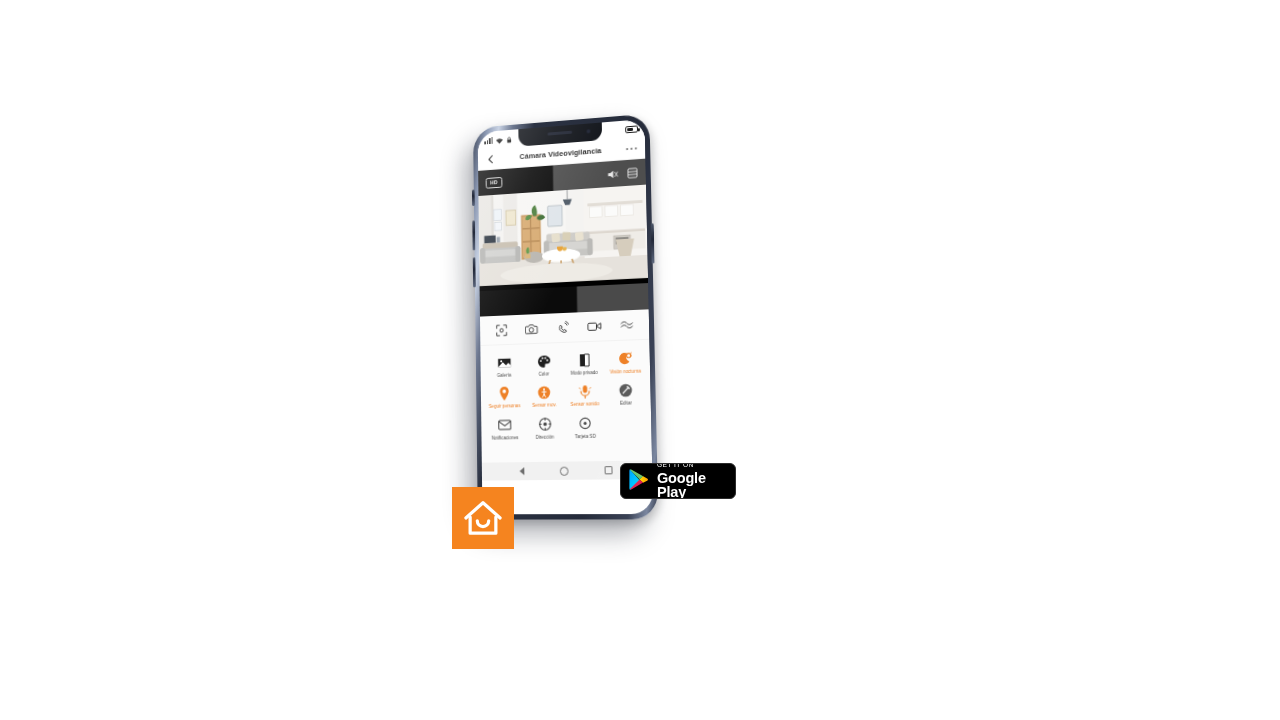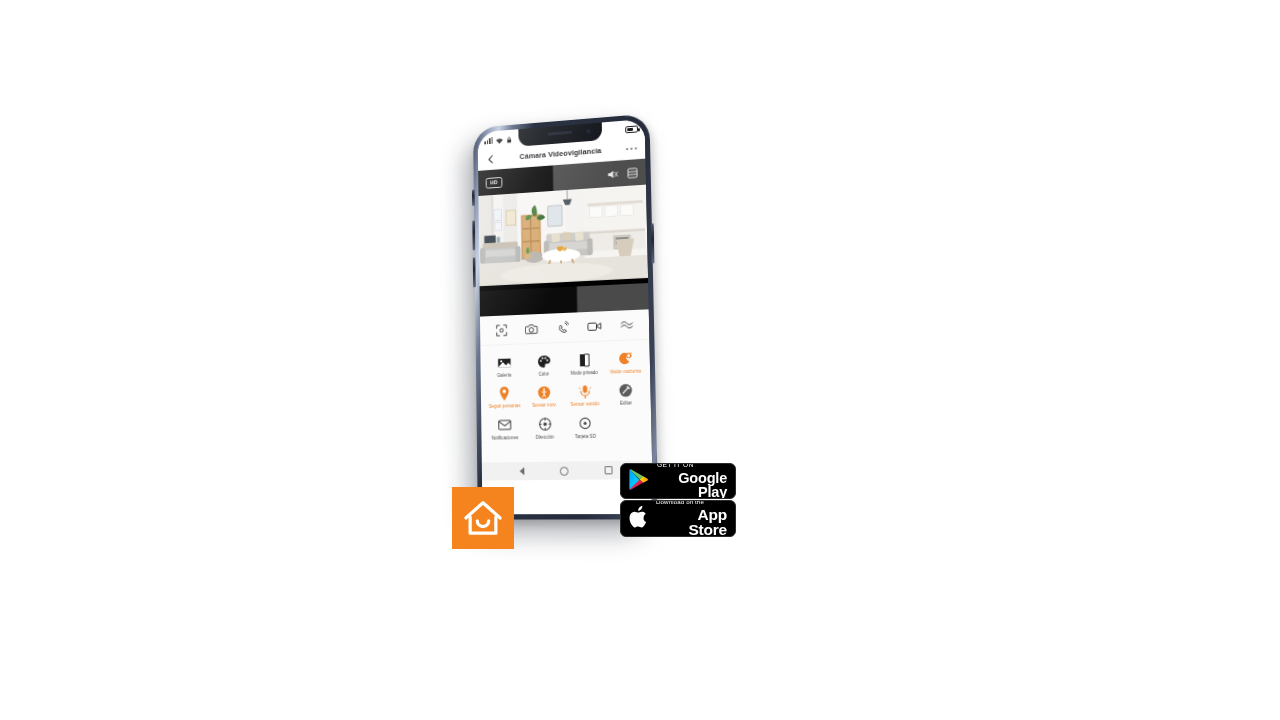--- a/index.html
+++ b/index.html
@@ -202,21 +202,21 @@
     position:absolute; z-index:61;
     border-radius:6px; background:#000;
     border:1px solid #2b2b2b;
     display:flex; align-items:center;
     color:#fff; overflow:hidden;
   }
   #badge-google{ left:620px; top:463px; width:116px; height:36px; padding: 0 8px; gap:7px;}
   #badge-apple { left:620px; top:500px; width:116px; height:37px; padding: 0 8px; gap:7px;}
   .badge .btxt{ display:flex; flex-direction:column; justify-content:center; line-height:1;}
   .badge .small{ font-size:6.6px; letter-spacing:.45px; margin-bottom:1.5px; }
-  .badge .big{ font-size:14.5px; font-weight:bold; letter-spacing:-.2px;text-align:right; }
+  .badge .big{ font-size:14.5px; font-weight:bold; letter-spacing:-.2px; }
   #badge-apple .small{ font-size:6.2px; letter-spacing:.1px;}
   #badge-apple .big{ font-size:15.5px; }
 </style>
 </head>
 <body>
 
 <div id="stage">
 
   <div id="phone-scene">
     <div id="phone">
@@ -582,26 +582,14 @@
         <path d="M14.8 15.2 11.1 11.9 1 22c.4.4 1.1.5 1.8.1z" fill="url(#gp3)"></path>
         <path d="M14.8 8.6 2.8 1.8C2.1 1.4 1.4 1.5 1 1.9l10.1 10z" fill="url(#gp4)"></path>
       </svg>
     </span>
     <span class="btxt">
       <span class="small">GET IT ON</span>
       <span class="big">Google Play</span>
     </span>
   </div>
 
-  <div class="badge" id="badge-apple">
-    <span>
-      <svg width="20" height="24" viewBox="0 0 20 24">
-        <path d="M14.6 12.6c0-2.6 2.1-3.8 2.2-3.9-1.2-1.8-3.1-2-3.8-2-1.6-.2-3.1.9-3.9.9-.8 0-2.1-.9-3.4-.9-1.8 0-3.4 1-4.3 2.6-1.8 3.2-.5 7.9 1.3 10.5.9 1.3 1.9 2.7 3.2 2.6 1.3-.1 1.8-.8 3.3-.8 1.5 0 2 .8 3.4.8 1.4 0 2.3-1.3 3.1-2.6.6-.9 1.1-2 1.4-2.8-3.1-1.2-2.5-4.3-2.5-4.4z" fill="#ffffff"></path>
-        <path d="M12.2 4.2c.7-.9 1.2-2.1 1.1-3.3-1 0-2.3.7-3 1.6-.7.8-1.2 2-1.1 3.2 1.1.1 2.3-.6 3-1.5z" fill="#ffffff"></path>
-      </svg>
-    </span>
-    <span class="btxt">
-      <span class="small">Download on the</span>
-      <span class="big">App Store</span>
-    </span>
-  </div>
 
 </div>
 
 </body></html>

